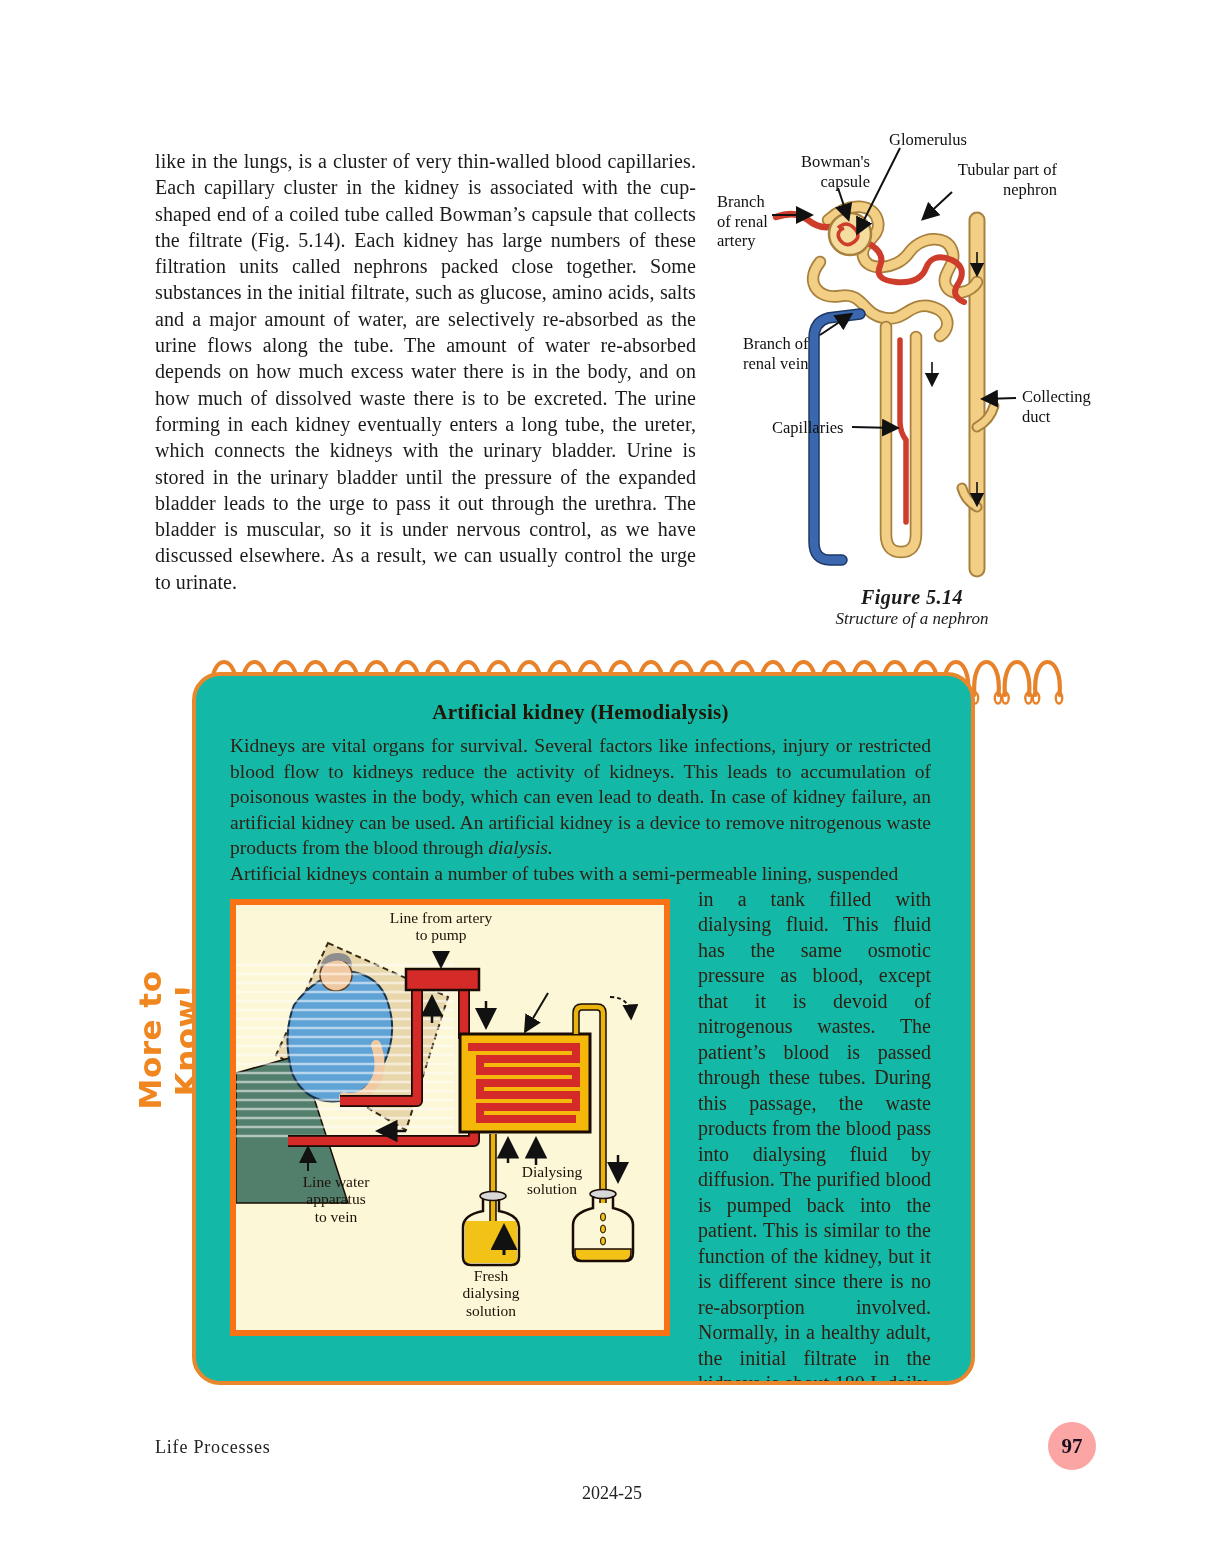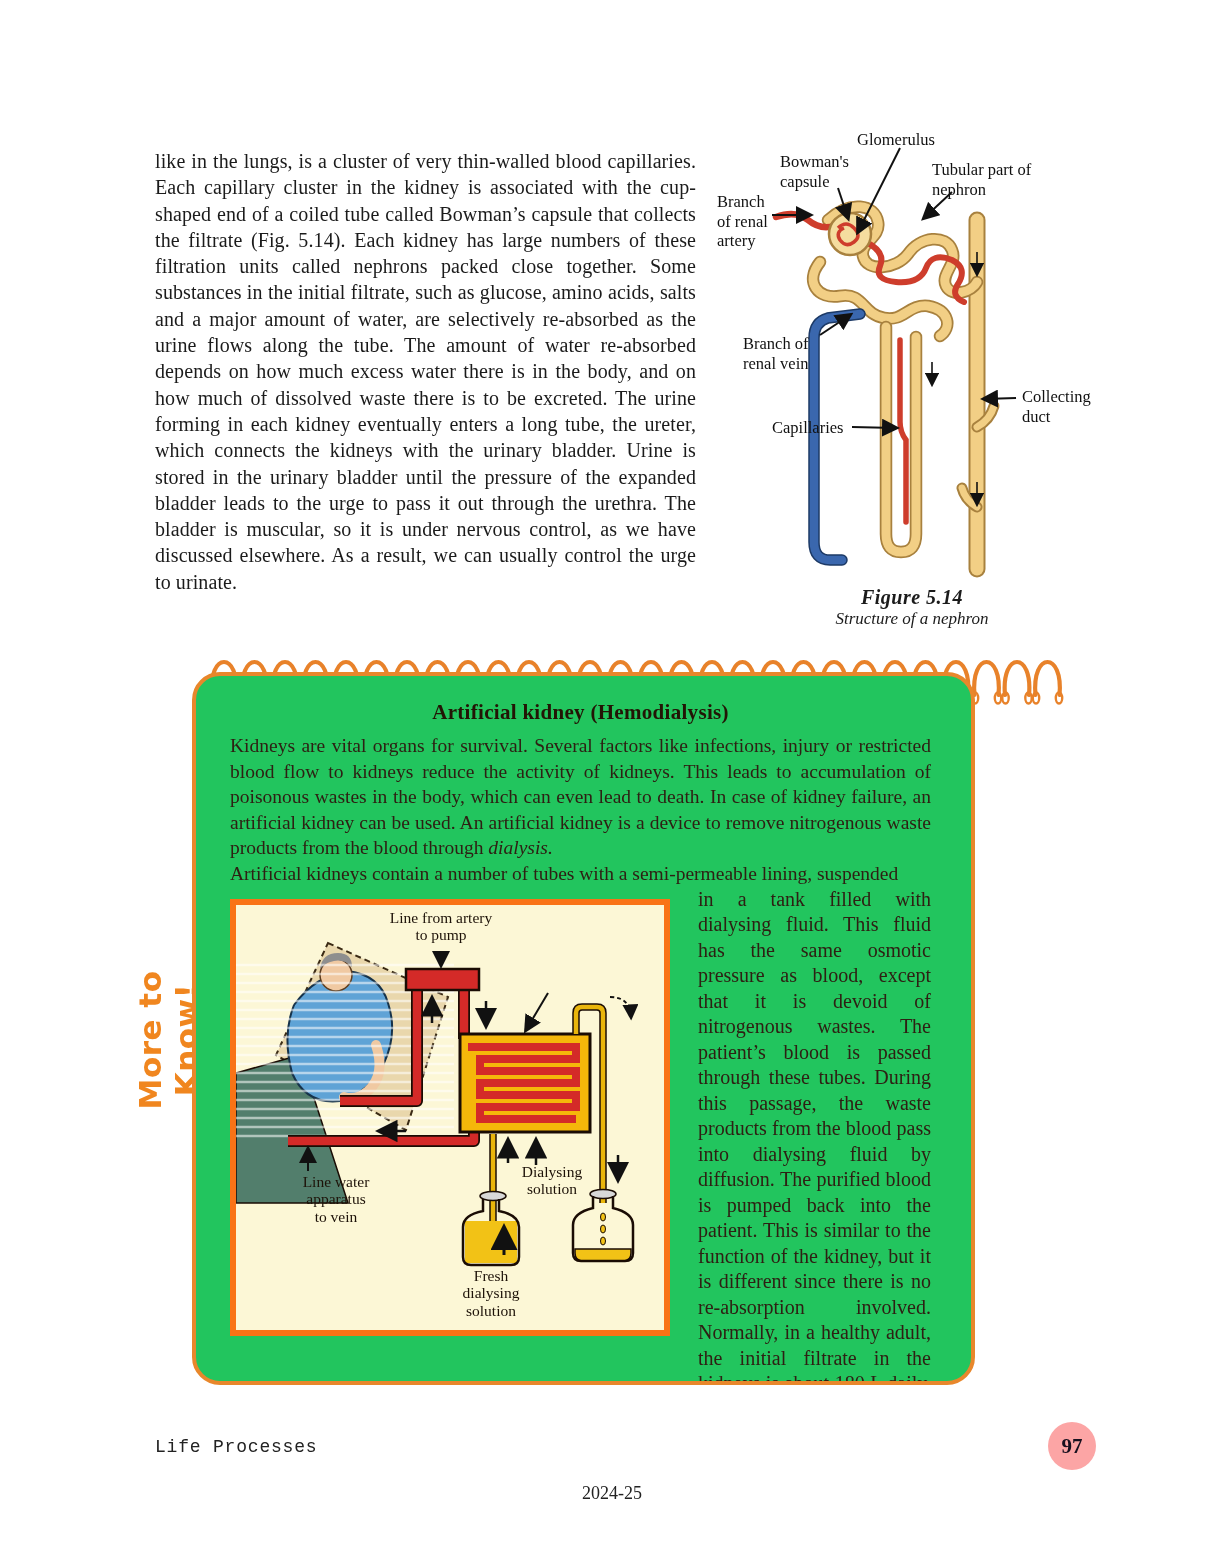--- a/index.html
+++ b/index.html
@@ -13,37 +13,37 @@
     position:absolute;left:155px;top:128px;width:541px;
     font-size:20px;line-height:26.3px;text-align:justify;letter-spacing:.1px;
   }
   .nephron-figure{position:absolute;left:700px;top:122px;width:424px;height:520px;}
   .nephron-art{position:relative;width:424px;height:460px;}
   .nephron-art svg{position:absolute;left:0;top:0;}
   .fig-label{
     position:absolute;font-size:16.5px;line-height:19.5px;color:#111;
     white-space:pre-line;
   }
-  .fig-label.center{text-align:left;}
+  .fig-label.center{text-align:right;}
   .fig-caption{width:424px;text-align:center;margin-top:4px;}
   .fig-caption .t{font-weight:bold;font-style:italic;font-size:20px;letter-spacing:.5px;}
   .fig-caption .s{font-style:italic;font-size:17px;}
   
   .mtk-label{
     position:absolute;left:52px;top:1004px;width:232px;text-align:center;
     transform:rotate(-90deg);
     font-family:"DejaVu Sans","Liberation Sans",sans-serif;
     font-weight:bold;font-size:31px;color:#F0861F;letter-spacing:.5px;
   }
   .spiral{position:absolute;left:200px;top:645px;}
   .spiral .loop{fill:none;stroke:#E8822A;stroke-width:4.2;stroke-linecap:round;}
   .spiral .hole{fill:none;stroke:#E8822A;stroke-width:2.4;}
   .know-box{
     position:absolute;left:192px;top:672px;width:783px;height:713px;
-    box-sizing:border-box;background:#22c55e;border:4px solid #E8872B;
+    box-sizing:border-box;background:#14b8a6;border:4px solid #E8872B;
     border-radius:28px;padding:24px 40px 10px 34px;overflow:hidden;
     color:#2e2013;
   }
   .know-heading{
     text-align:center;font-weight:bold;font-size:21px;color:#231505;
     margin:0 0 8px 0;letter-spacing:.3px;
   }
   .know-p{margin:0;font-size:19.5px;line-height:25.6px;text-align:justify;}
   .know-row{display:flex;align-items:flex-start;}
   .dialysis-wrap{flex:0 0 440px;margin-top:12px;margin-right:28px;}
@@ -52,21 +52,21 @@
     border:6px solid #f97316;background:#FCF7D6;
   }
   .dialysis-diagram svg{position:absolute;left:0;top:0;}
   .d-label{
     position:absolute;font-size:15.5px;line-height:17.5px;color:#1d1208;
     white-space:pre-line;text-align:center;transform:translateX(-50%);
   }
   .know-right{flex:1 1 auto;font-size:20px;line-height:25.5px;text-align:justify;}
   .italic{font-style:italic;}
   
-  .footer-chapter{position:absolute;left:155px;top:1437px;font-size:18px;letter-spacing:.8px;color:#222;font-family:Liberation Mono, monospace;}
+  .footer-chapter{position:absolute;left:155px;top:1437px;font-size:18px;letter-spacing:.8px;color:#222;}
   .page-badge{
     position:absolute;left:1048px;top:1422px;width:48px;height:48px;border-radius:50%;
     background:#fca5a5;display:flex;align-items:center;justify-content:center;
     font-weight:bold;font-size:21px;color:#17101e;
   }
   .footer-year{position:absolute;left:0;top:1483px;width:1224px;text-align:center;font-size:18px;color:#222;}
 </style>
 </head>
 <body>
 

